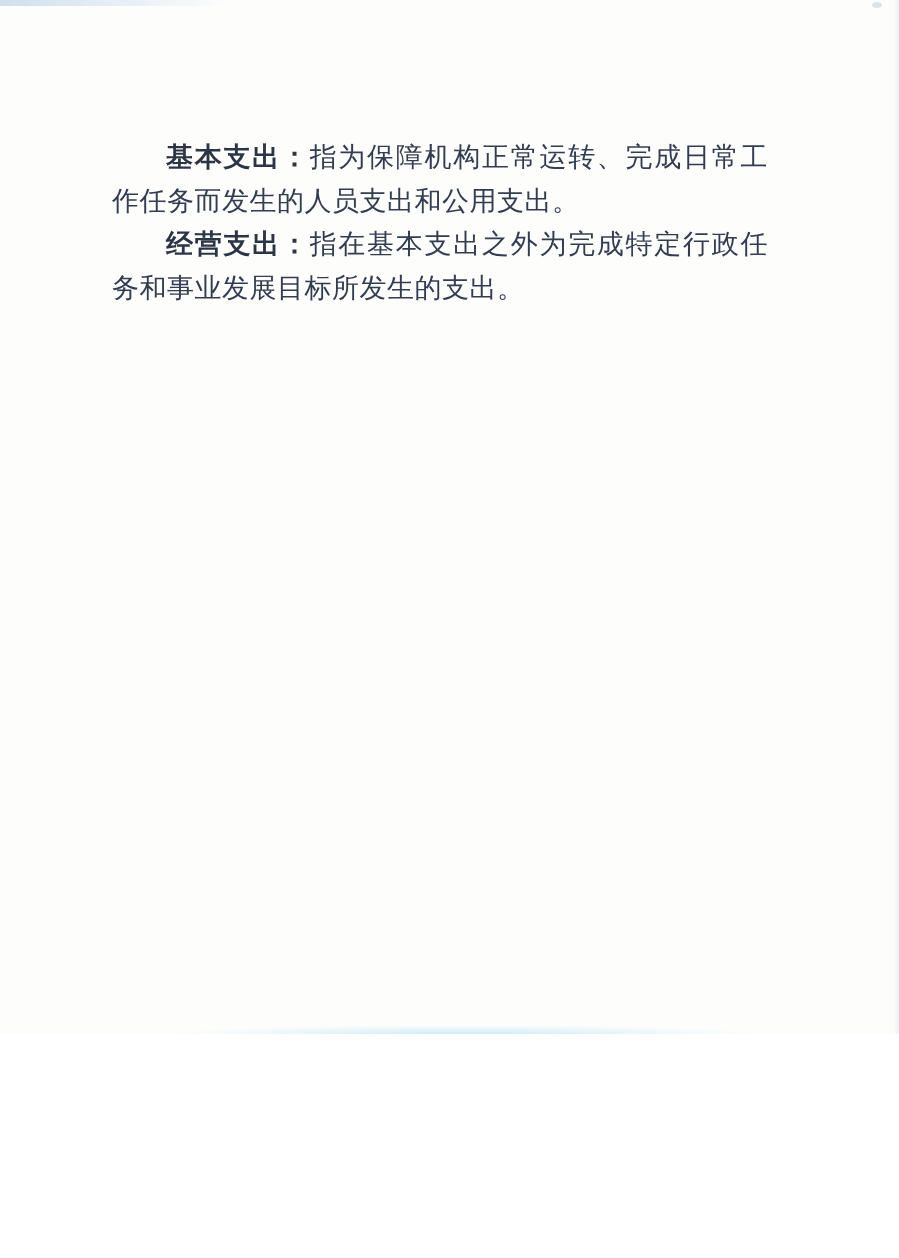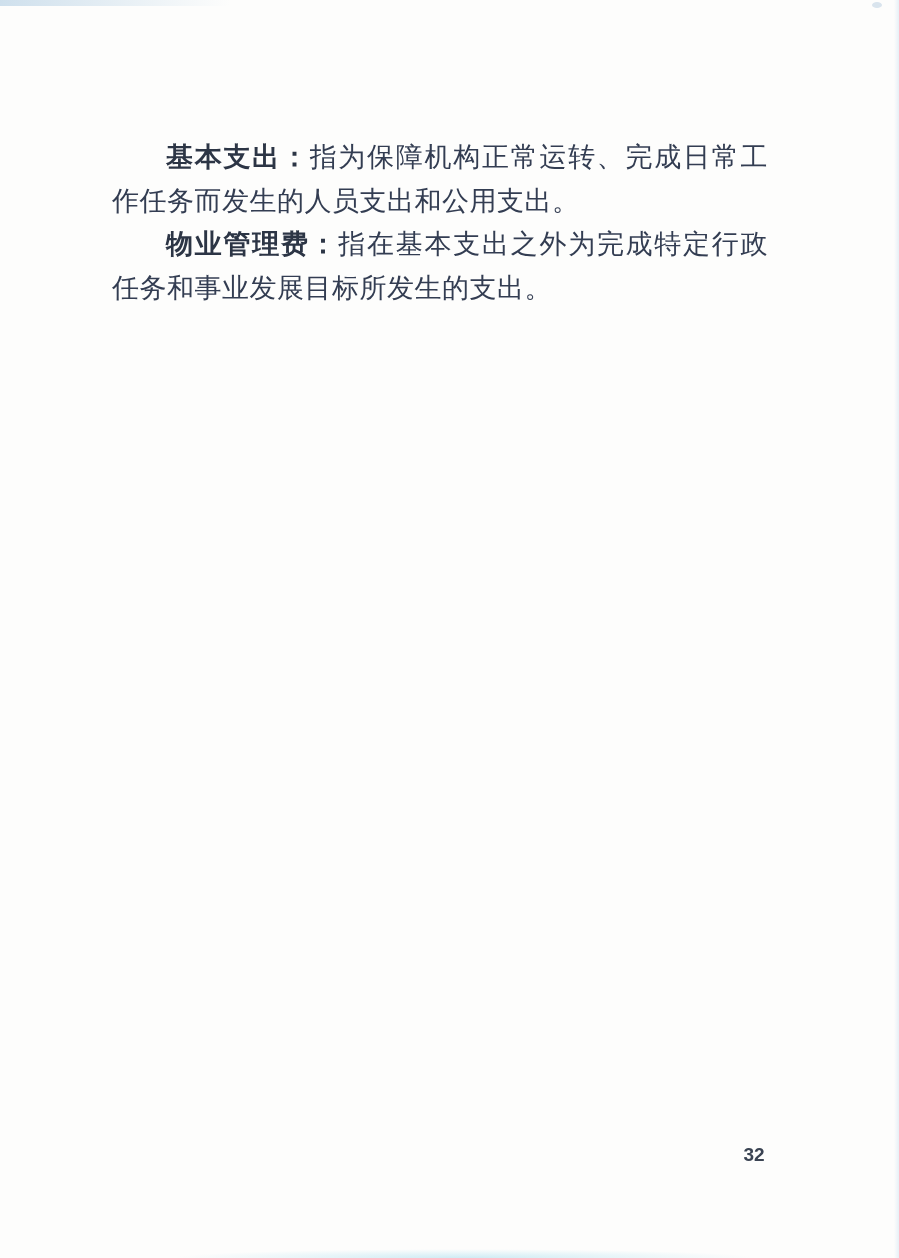--- a/index.html
+++ b/index.html
@@ -4,21 +4,21 @@
 <title>预算名词解释 - 第32页</title>
 <style>
   html, body {
     margin: 0;
     padding: 0;
     background: #ffffff;
   }
   .page {
     position: relative;
     width: 899px;
-    height: 1258px;
+    height: 1034px;
     margin: 0;
     background: var(--page-bg, #fdfdfc);
     overflow: hidden;
     font-family: "Liberation Serif", serif;
   }
   .content {
     position: absolute;
     left: 112px;
     top: 136px;
     width: 656px;
@@ -86,18 +86,18 @@
 
 <div class="page">
 
   <div class="artifact-top-left"></div>
   <div class="artifact-top-right"></div>
   <div class="artifact-right-edge"></div>
   <div class="artifact-bottom"></div>
 
   <div class="content">
     <p><span class="term">基本支出：</span><span>指为保障机构正常运转、完成日常工作任务而发生的人员支出和公用支出。</span></p>
-    <p><span class="term">物业管理费：</span><span>指在基本支出之外为完成特定行政任务和事业发展目标所发生的支出。</span></p>
+    <p><span class="term">经营支出：</span><span>指在基本支出之外为完成特定行政任务和事业发展目标所发生的支出。</span></p>
   </div>
 
   <div class="page-number">32</div>
 
 </div>
 
 </body></html>

